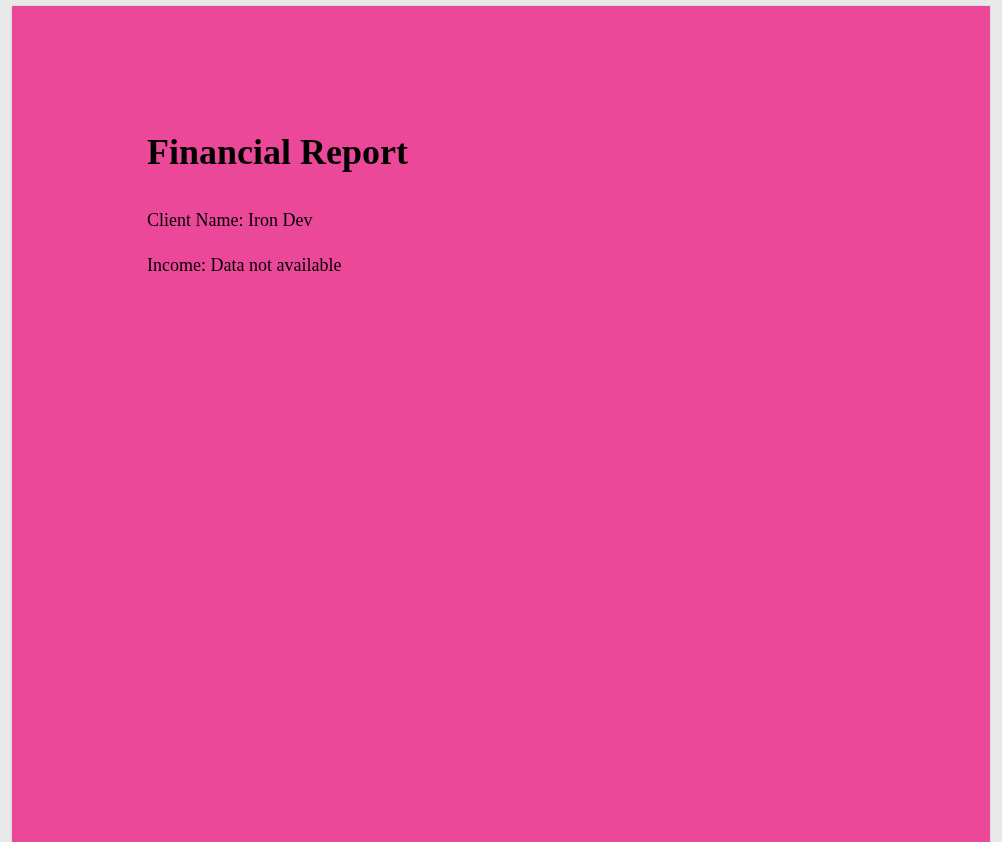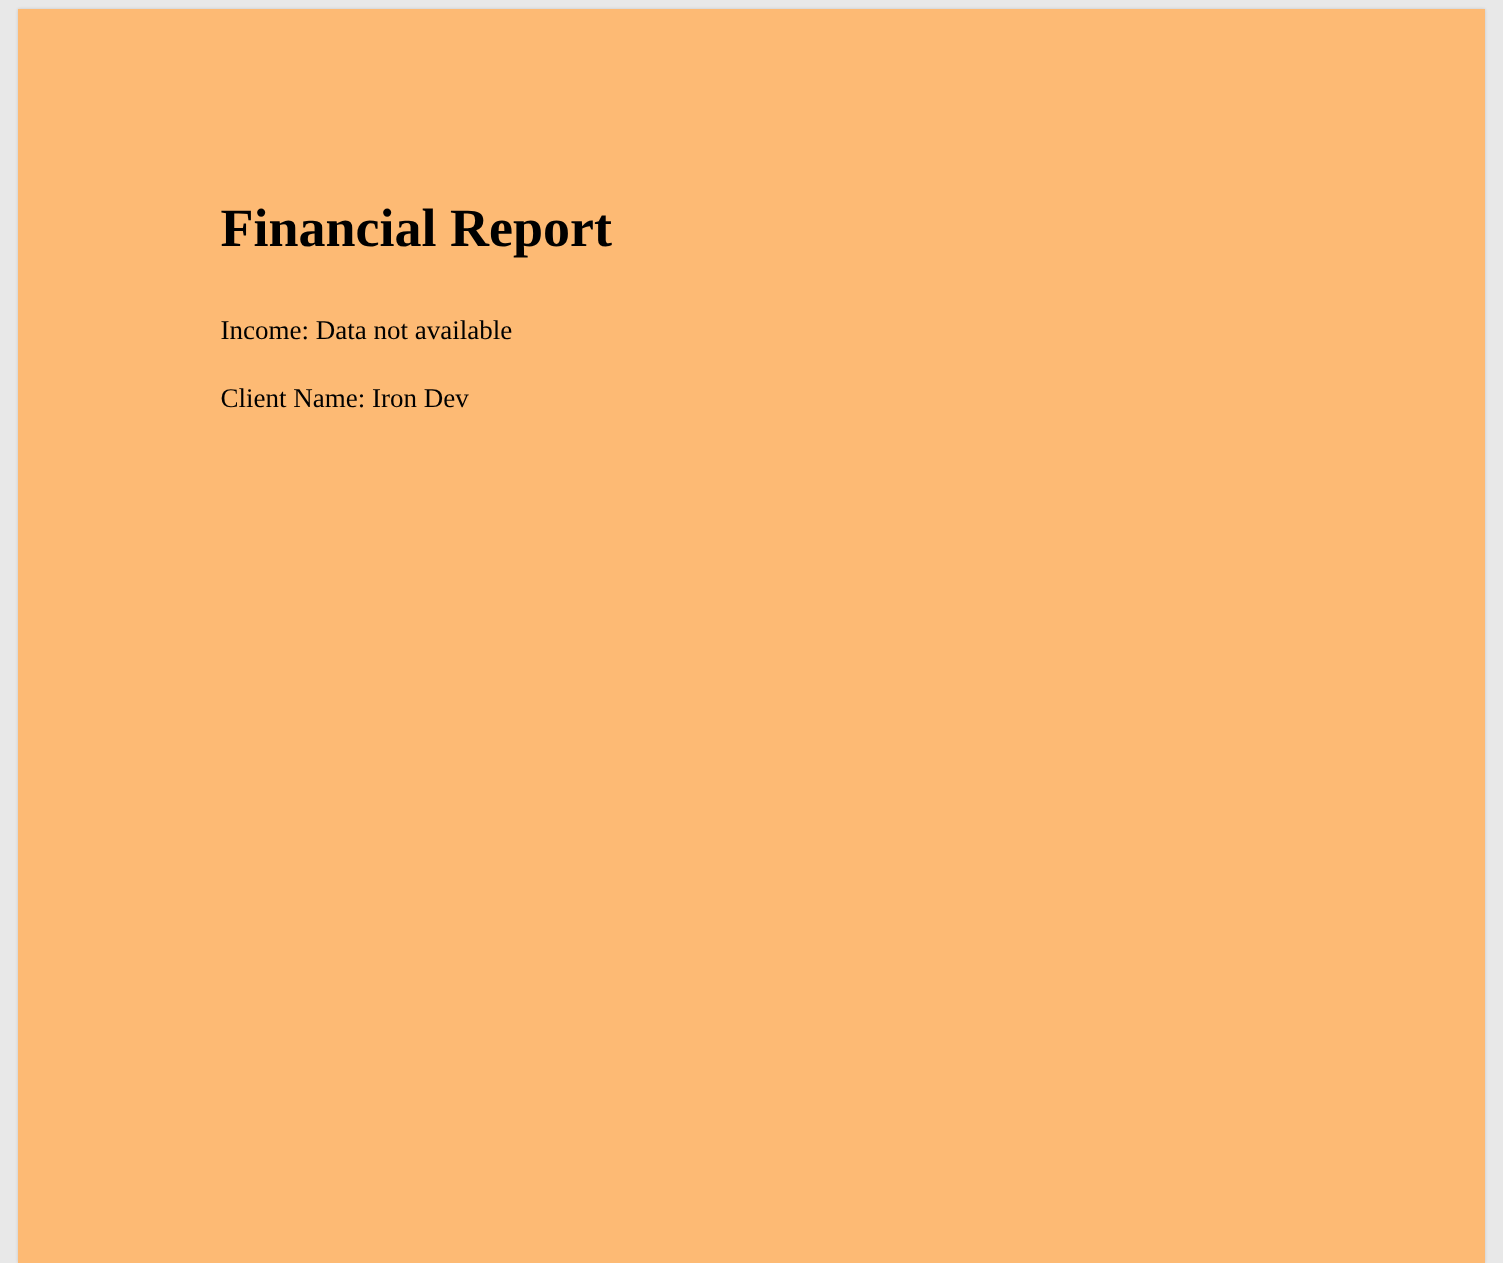--- a/index.html
+++ b/index.html
@@ -14,21 +14,21 @@
       height: 842px;
       overflow: hidden;
     }
     .page-wrapper {
       padding-top: 6px;
       padding-left: 12px;
       padding-right: 12px;
       height: 100%;
     }
     .page {
-      background: #fdba74;
+      background: #ec4899;
       width: 100%;
       height: 100%;
       box-shadow: 0 0 2px rgba(0,0,0,0.15);
       padding: 125px 130px 0 135px;
     }
     .title {
       font-size: 36px;
       font-weight: bold;
       color: #000;
       margin-bottom: 36px;
@@ -39,16 +39,16 @@
       margin-bottom: 22px;
       line-height: 1.3;
     }
   </style>
 </head>
 <body>
 
 <div class="page-wrapper">
   <div class="page">
     <h1 class="title">Financial Report</h1>
+    <p class="line">Client Name: Iron Dev</p>
     <p class="line">Income: Data not available</p>
-    <p class="line">Client Name: Iron Dev</p>
   </div>
 </div>
 
 </body></html>

